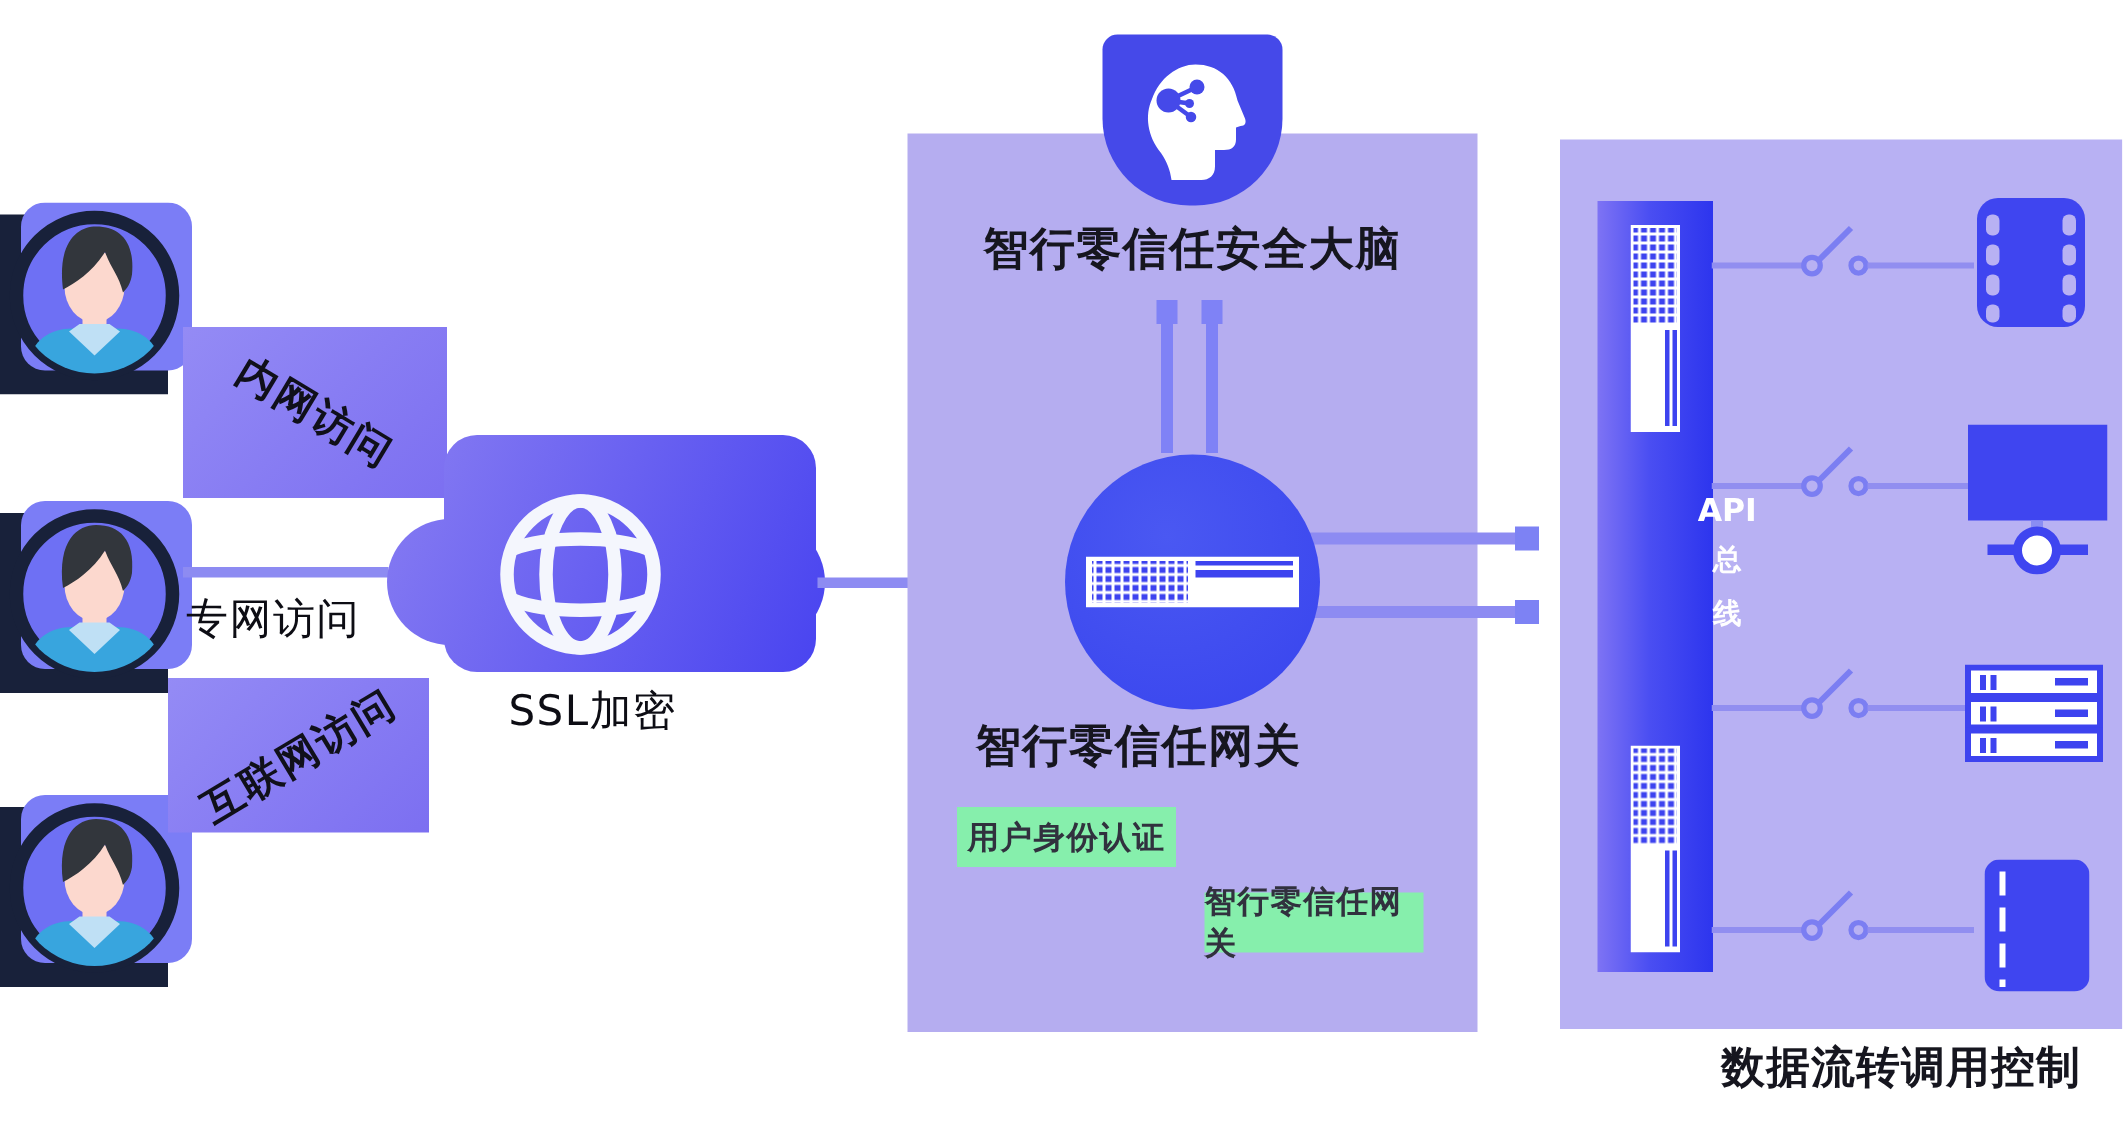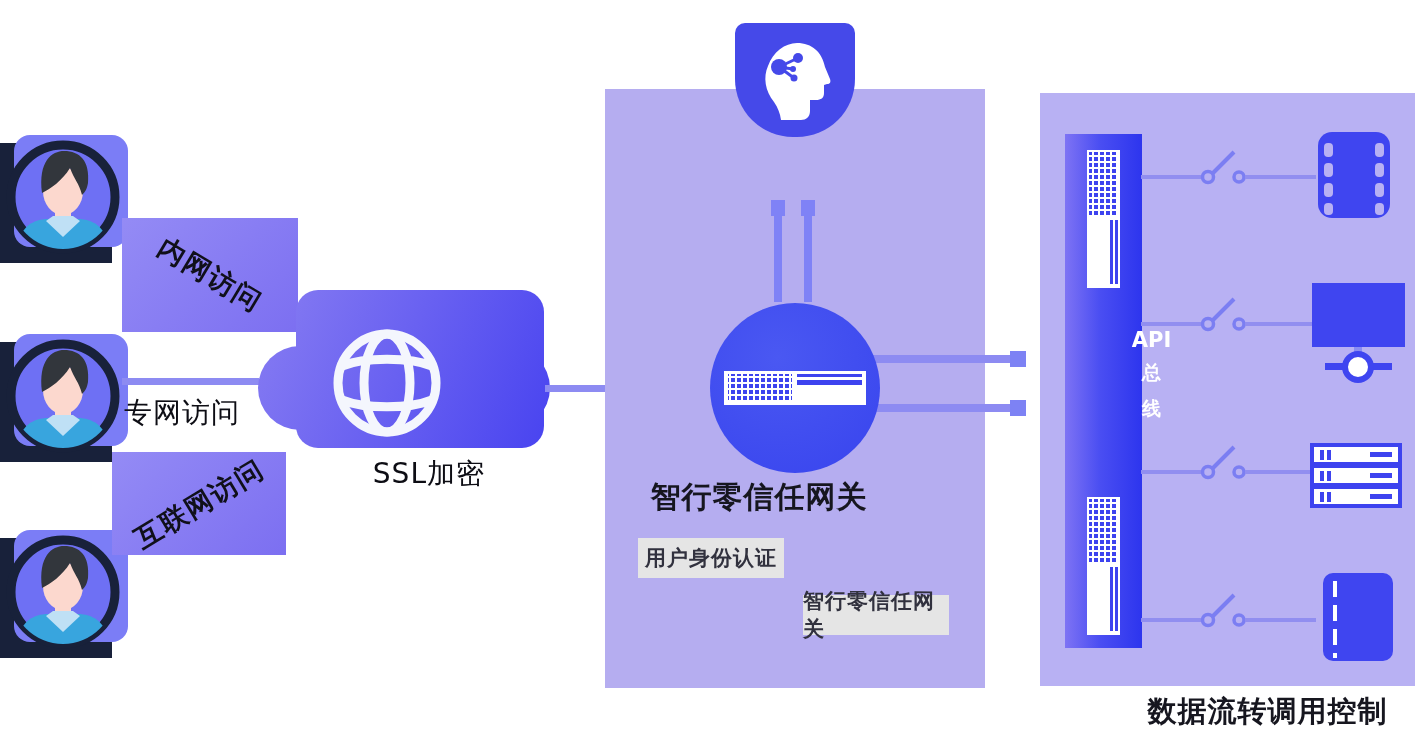--- a/index.html
+++ b/index.html
@@ -39,21 +39,21 @@
     position:absolute;text-align:center;font-weight:bold;color:#16161f;
     letter-spacing:1px;white-space:nowrap;
   }
   
   .gw-circle{
     position:absolute;left:710px;top:303px;width:170px;height:170px;
     border-radius:50%;background:radial-gradient(circle at 40% 32%,#4a58f2,#3844ee);
     display:flex;align-items:center;justify-content:center;
   }
   .feature-box{
-    position:absolute;width:146px;height:40px;background:#e5e5e5;
+    position:absolute;width:146px;height:40px;background:#86efac;
     display:flex;align-items:center;justify-content:center;
     font-size:21px;font-weight:bold;color:#31313e;letter-spacing:1px;
   }
   
   .api-bar{
     position:absolute;left:1065px;top:134px;width:77px;height:514px;
     background:linear-gradient(90deg,#7e73f4 0%,#4a4ef2 45%,#2d35ee 100%);
   }
   .bus-text{
     position:absolute;width:77px;text-align:center;color:#ffffff;
@@ -138,41 +138,42 @@
     <circle cx="44" cy="100" r="42" fill="url(#pillGrad)"></circle>
     <circle cx="252" cy="100" r="42" fill="url(#pillGrad)"></circle>
     <rect x="40" y="2" width="248" height="158" rx="22" fill="url(#pillGrad)"></rect>
     <g stroke="#f4f6fd" stroke-width="9" fill="none">
       <circle cx="131" cy="95" r="49"></circle>
       <ellipse cx="131" cy="95" rx="23" ry="49"></ellipse>
       <path d="M86,78 C108,69 154,69 176,78"></path>
       <path d="M86,112 C108,121 154,121 176,112"></path>
     </g>
   </svg>
-  <div class="plain-label" style="left:305px;top:455px;width:180px;text-align:right">SSL加密</div>
+  <div class="plain-label" style="left:305px;top:455px;width:180px;text-align:center">SSL加密</div>
 
   <div class="hline" style="left:545px;top:385px;width:143px"></div>
   <div class="cap" style="left:687px;top:381px;width:15px;height:15px"></div>
 
   <div class="panel" style="left:605px;top:89px;width:380px;height:599px"></div>
 
   <div class="badge">
     <svg width="120" height="114" viewBox="0 0 120 114">
       <path d="M46,97 C45,90 43,85 39,79 C30,68 28,54 33,43 C38,29 50,20 62,20 C77,20 87,29 90,44 L95,56 C96,59 95,61 92,61 L89,62 L89,70 C89,75 86,77 81,77 L75,77 L75,88 C75,94 71,97 66,97 Z" fill="#ffffff"></path>
       <g fill="#4549e9" stroke="#4549e9">
         <line x1="44" y1="44" x2="63" y2="35" stroke-width="3"></line>
         <line x1="44" y1="44" x2="58" y2="46" stroke-width="3"></line>
         <line x1="44" y1="44" x2="59" y2="55" stroke-width="3"></line>
         <circle cx="44" cy="44" r="8" stroke="none"></circle>
         <circle cx="63" cy="35" r="5" stroke="none"></circle>
         <circle cx="58" cy="46" r="3" stroke="none"></circle>
         <circle cx="59" cy="55" r="3.5" stroke="none"></circle>
       </g>
     </svg>
   </div>
+  <div class="title" style="left:605px;top:146px;width:380px;font-size:30px">智行零信任安全大脑</div>
 
   <div class="cap" style="left:771px;top:200px;width:14px;height:16px;background:#7f82f6"></div>
   <div class="cap" style="left:801px;top:200px;width:14px;height:16px;background:#7f82f6"></div>
   <div class="vline" style="left:774px;top:216px;height:86px"></div>
   <div class="vline" style="left:804px;top:216px;height:86px"></div>
 
   <div class="hline" style="left:872px;top:355px;width:140px;height:8px"></div>
   <div class="cap" style="left:1010px;top:351px;width:16px;height:16px"></div>
   <div class="hline" style="left:872px;top:404px;width:140px;height:8px"></div>
   <div class="cap" style="left:1010px;top:400px;width:16px;height:16px"></div>

